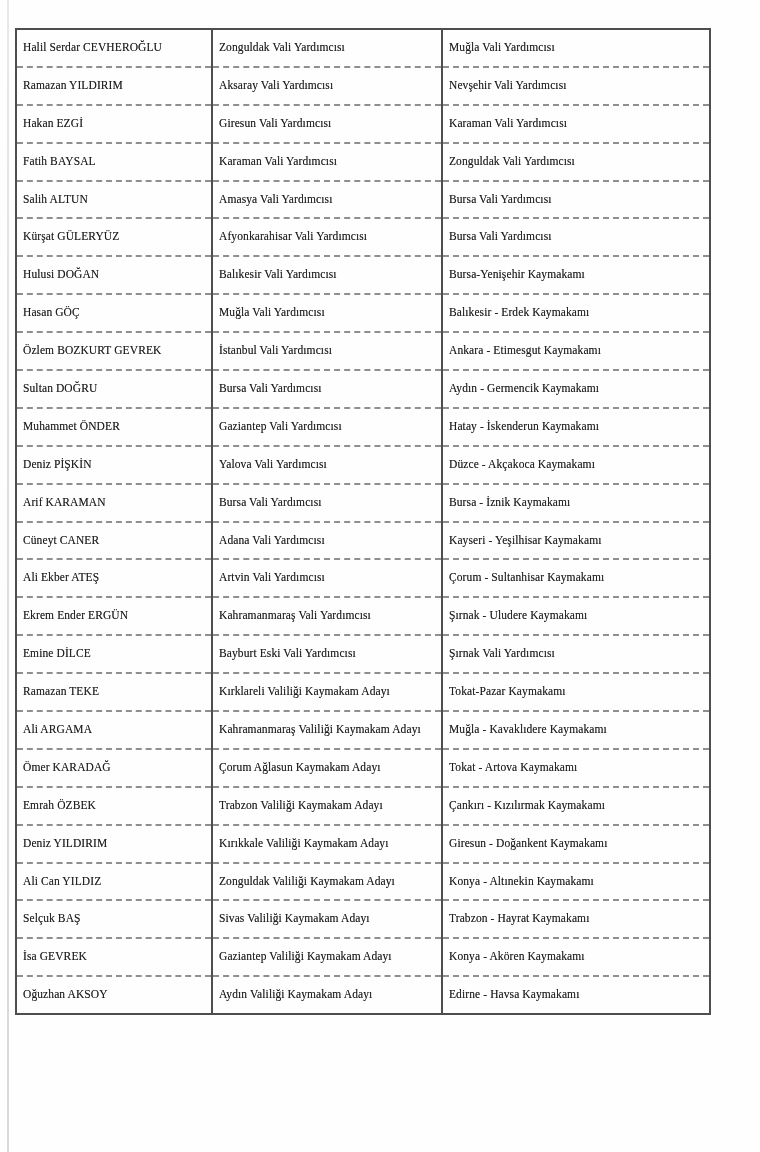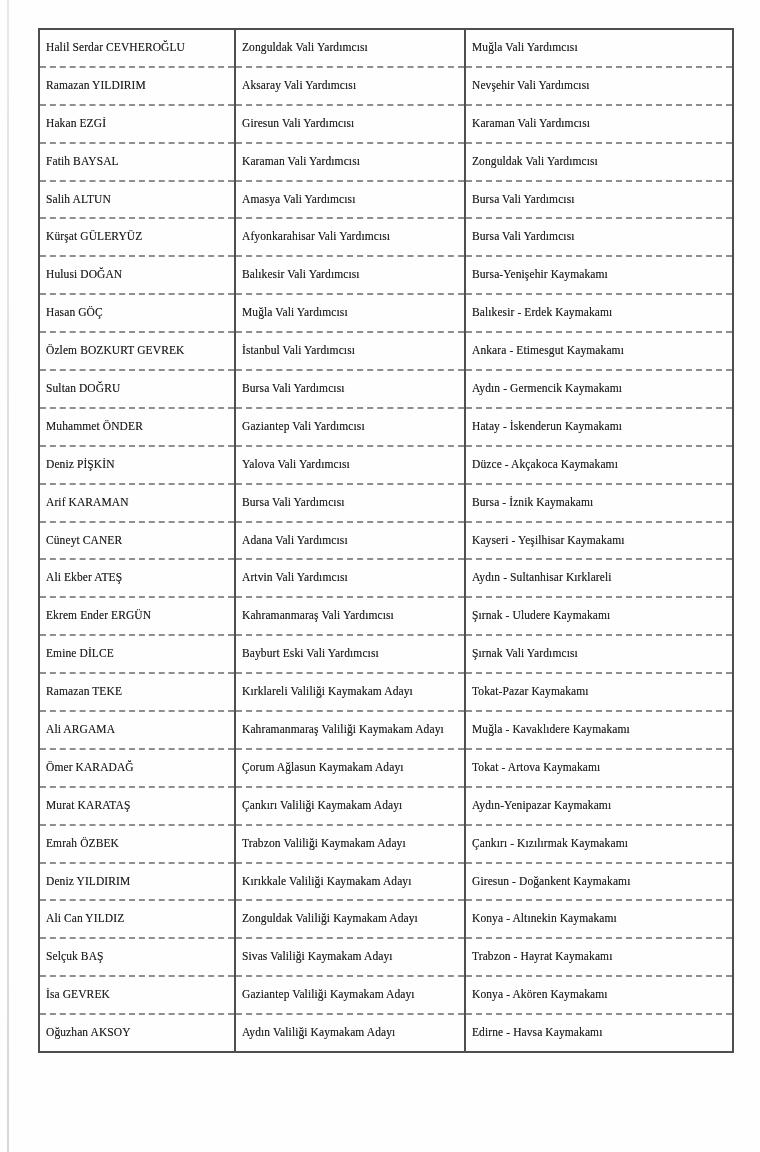--- a/index.html
+++ b/index.html
@@ -22,21 +22,21 @@
     position: absolute;
     left: 7px;
     top: 0;
     width: 2px;
     height: 1152px;
     background: linear-gradient(180deg, #e3e3e3 0%, #d7d7d7 40%, #cfcfcf 100%);
     opacity: 0.8;
   }
   table.appointments {
     position: absolute;
-    left: 38px;
+    left: 15px;
     top: 28px;
     width: 694px;
     border-collapse: collapse;
     table-layout: fixed;
     border: 2px solid #4e4e4e;
   }
   table.appointments tr {
     border-bottom: 2px dashed #8f8f8f;
   }
   table.appointments tr:last-child {
@@ -135,21 +135,21 @@
           <td class="col-new">Bursa - İznik Kaymakamı</td>
         </tr>
         <tr>
           <td class="col-name">Cüneyt CANER</td>
           <td class="col-current">Adana Vali Yardımcısı</td>
           <td class="col-new">Kayseri - Yeşilhisar Kaymakamı</td>
         </tr>
         <tr>
           <td class="col-name">Ali Ekber ATEŞ</td>
           <td class="col-current">Artvin Vali Yardımcısı</td>
-          <td class="col-new">Aydın - Sultanhisar Kırklareli</td>
+          <td class="col-new">Çorum - Sultanhisar Kaymakamı</td>
         </tr>
         <tr>
           <td class="col-name">Ekrem Ender ERGÜN</td>
           <td class="col-current">Kahramanmaraş Vali Yardımcısı</td>
           <td class="col-new">Şırnak - Uludere Kaymakamı</td>
         </tr>
         <tr>
           <td class="col-name">Emine DİLCE</td>
           <td class="col-current">Bayburt Eski Vali Yardımcısı</td>
           <td class="col-new">Şırnak Vali Yardımcısı</td>
@@ -161,25 +161,20 @@
         </tr>
         <tr>
           <td class="col-name">Ali ARGAMA</td>
           <td class="col-current">Kahramanmaraş Valiliği Kaymakam Adayı</td>
           <td class="col-new">Muğla - Kavaklıdere Kaymakamı</td>
         </tr>
         <tr>
           <td class="col-name">Ömer KARADAĞ</td>
           <td class="col-current">Çorum Ağlasun Kaymakam Adayı</td>
           <td class="col-new">Tokat - Artova Kaymakamı</td>
-        </tr>
-        <tr>
-          <td class="col-name">Murat KARATAŞ</td>
-          <td class="col-current">Çankırı Valiliği Kaymakam Adayı</td>
-          <td class="col-new">Aydın-Yenipazar Kaymakamı</td>
         </tr>
         <tr>
           <td class="col-name">Emrah ÖZBEK</td>
           <td class="col-current">Trabzon Valiliği Kaymakam Adayı</td>
           <td class="col-new">Çankırı - Kızılırmak Kaymakamı</td>
         </tr>
         <tr>
           <td class="col-name">Deniz YILDIRIM</td>
           <td class="col-current">Kırıkkale Valiliği Kaymakam Adayı</td>
           <td class="col-new">Giresun - Doğankent Kaymakamı</td>

